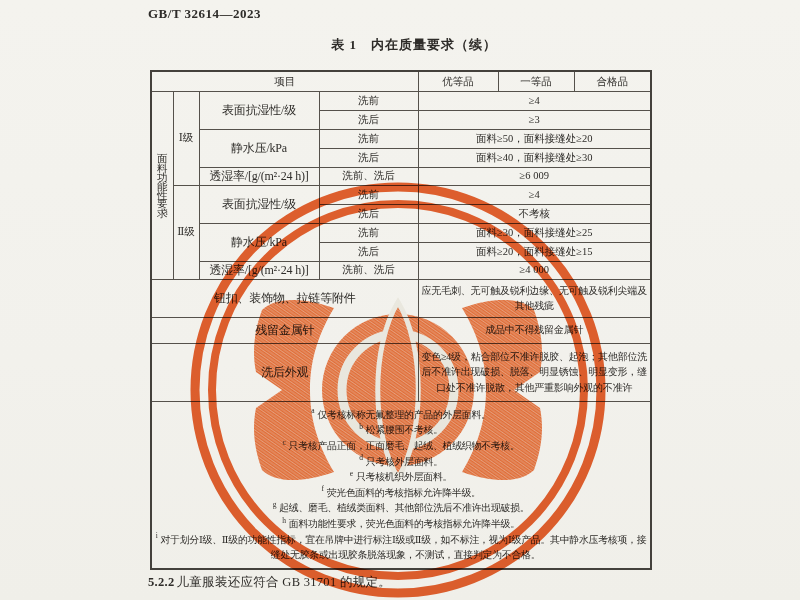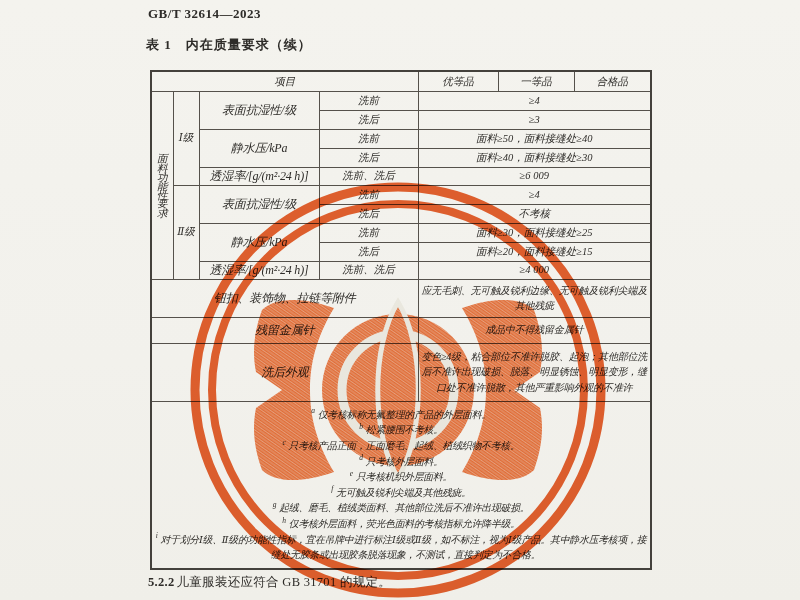--- a/index.html
+++ b/index.html
@@ -4,31 +4,31 @@
 <style>
   html,body{margin:0;padding:0;}
   body{
     width:800px;height:600px;position:relative;overflow:hidden;
     background:#f3f2ed;
     font-family:"Liberation Serif","DejaVu Serif",serif;
     color:#2e2c29;
   }
   .page{position:absolute;inset:0;background:linear-gradient(180deg,#f4f3ee 0%,#f2f1ec 60%,#f0efe9 100%);}
   .doc-number{position:absolute;left:148px;top:6px;font-size:13px;font-weight:600;letter-spacing:.5px;}
-  .tbl-title{position:absolute;left:146px;top:36px;width:500px;font-size:13px;font-weight:700;letter-spacing:1px;}
+  .tbl-title{position:absolute;left:164px;top:36px;width:500px;text-align:center;font-size:13px;font-weight:700;letter-spacing:1px;}
   table.main{
     position:absolute;left:150px;top:70px;width:500px;
     border-collapse:collapse;table-layout:fixed;
     font-size:10.5px;line-height:1.25;
   }
   table.main td{
     border:1px solid #55514b;padding:0 2px;text-align:center;vertical-align:middle;
     overflow:hidden;
   }
-  table.main{border:2px solid #44413c;font-style:italic;}
+  table.main{border:2px solid #44413c;}
   td.left{text-align:left;padding:2px 5px;font-size:10px;letter-spacing:-.2px;line-height:1.55;}
   td.item{font-size:12px;letter-spacing:-.2px;}
   .vtext{writing-mode:vertical-rl;text-orientation:upright;letter-spacing:9px;margin:0 auto;font-size:10.5px;}
   sup{font-size:7.5px;line-height:0;}
   td.fnotes{padding:5px 10px 4px 14px;text-align:left;vertical-align:top;}
   .fnotes ul{margin:0;padding:0;list-style:none;font-size:9.9px;line-height:15.6px;letter-spacing:-.25px;}
   .fnotes li{text-indent:-9px;padding-left:9px;}
   .fnotes sup{margin-right:3px;}
   .clause{position:absolute;left:148px;top:574px;font-size:12.5px;letter-spacing:.3px;}
   .clause .num{margin-right:2px;font-weight:600;}
@@ -72,21 +72,21 @@
         <td>洗前</td>
         <td colspan="3">≥4</td>
       </tr>
       <tr style="height:19px">
         <td>洗后</td>
         <td colspan="3">≥3</td>
       </tr>
       <tr style="height:19px">
         <td rowspan="2" class="item">静水压/kPa</td>
         <td>洗前</td>
-        <td colspan="3">面料≥50，面料接缝处≥40</td>
+        <td colspan="3">面料≥50，面料接缝处≥20</td>
       </tr>
       <tr style="height:19px">
         <td>洗后</td>
         <td colspan="3">面料≥40，面料接缝处≥30</td>
       </tr>
       <tr style="height:18px">
         <td class="item">透湿率/[g/(m²·24 h)]</td>
         <td>洗前、洗后</td>
         <td colspan="3">≥6 009</td>
       </tr>
@@ -130,23 +130,23 @@
       </tr>
 
       <tr style="height:168px">
         <td colspan="7" class="fnotes">
           <ul>
             <li><sup>a</sup><span>仅考核标称无氟整理的产品的外层面料。</span></li>
             <li><sup>b</sup><span>松紧腰围不考核。</span></li>
             <li><sup>c</sup><span>只考核产品正面，正面磨毛、起绒、植绒织物不考核。</span></li>
             <li><sup>d</sup><span>只考核外层面料。</span></li>
             <li><sup>e</sup><span>只考核机织外层面料。</span></li>
-            <li><sup>f</sup><span>无可触及锐利尖端及其他残疵。</span></li>
+            <li><sup>f</sup><span>荧光色面料的考核指标允许降半级。</span></li>
             <li><sup>g</sup><span>起绒、磨毛、植绒类面料、其他部位洗后不准许出现破损。</span></li>
-            <li><sup>h</sup><span>仅考核外层面料，荧光色面料的考核指标允许降半级。</span></li>
+            <li><sup>h</sup><span>面料功能性要求，荧光色面料的考核指标允许降半级。</span></li>
             <li><sup>i</sup><span>对于划分Ⅰ级、Ⅱ级的功能性指标，宜在吊牌中进行标注Ⅰ级或Ⅱ级，如不标注，视为Ⅰ级产品。其中静水压考核项，接缝处无胶条或出现胶条脱落现象，不测试，直接判定为不合格。</span></li>
           </ul>
         </td>
       </tr>
     </tbody>
   </table>
 
   <div class="clause">
     <span class="num">5.2.2</span><span>儿童服装还应符合 GB 31701 的规定。</span>
   </div>

